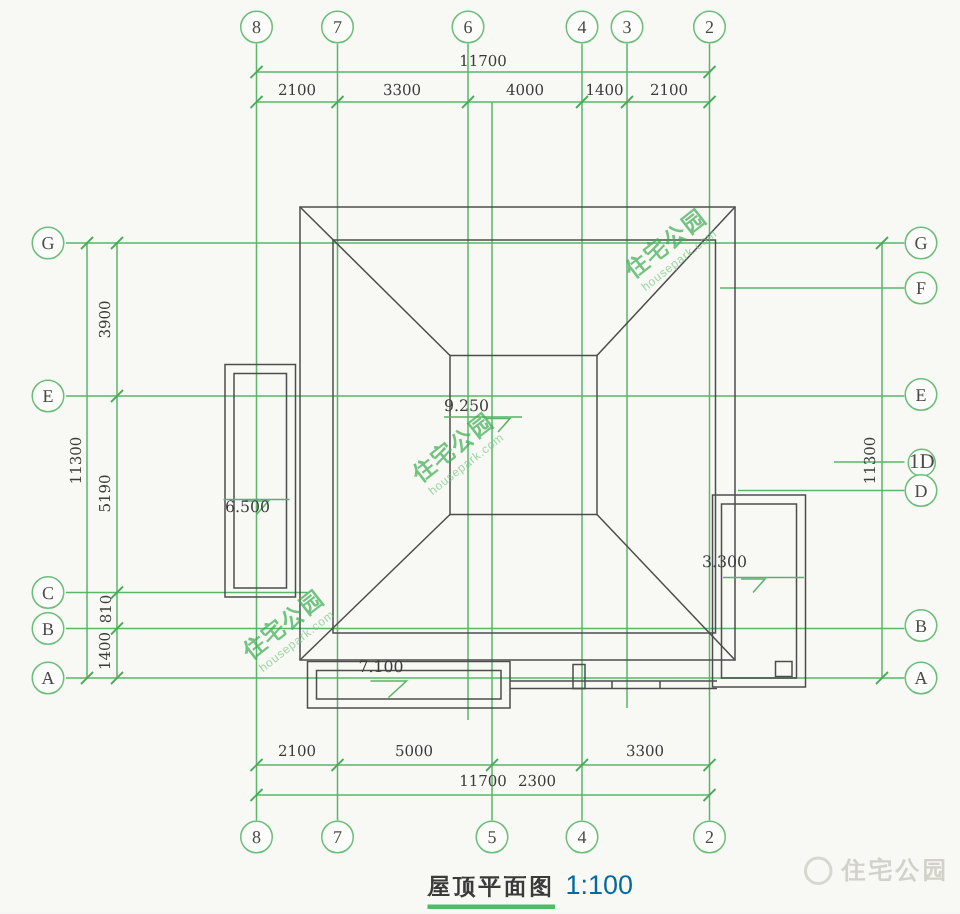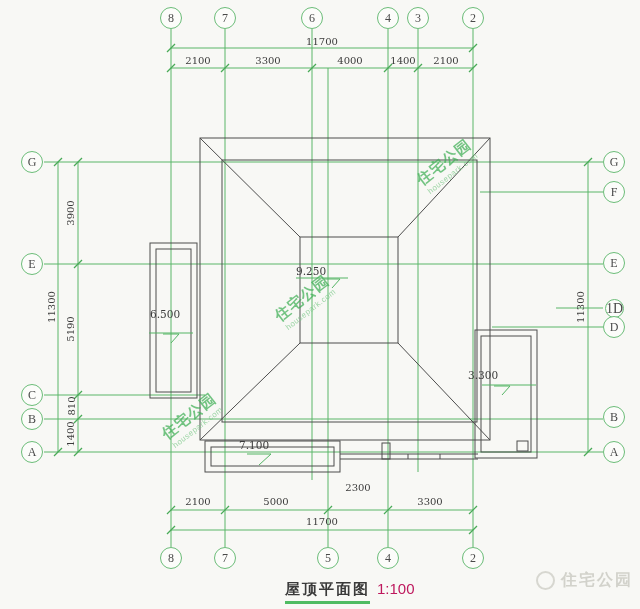--- a/index.html
+++ b/index.html
@@ -33,21 +33,21 @@
     position:absolute;width:104px;text-align:center;transform:rotate(-38deg);
     pointer-events:none;
   }
   .wm-main{display:block;font-size:15px;font-weight:bold;color:rgba(62,174,85,.72);letter-spacing:1px;}
   .wm-sub{display:block;font-size:8px;color:rgba(118,199,132,.7);letter-spacing:.5px;}
   .title{position:absolute;left:285px;top:580px;display:flex;align-items:baseline;}
   .title-name{
     font-size:15px;color:#3a3a3a;letter-spacing:2px;font-weight:bold;
     border-bottom:3px solid #4fbc63;padding-bottom:2px;
   }
-  .title-scale{font-size:15px;color:#be185d;margin-left:7px;}
+  .title-scale{font-size:18px;color:#0369a1;margin-left:7px;}
   .logo{position:absolute;left:536px;top:570px;display:flex;align-items:center;}
   .logo-icon{
     display:inline-block;width:15px;height:15px;border:2px solid #d7d7d0;
     border-radius:50%;margin-right:6px;
   }
   .logo-text{font-size:16px;font-weight:bold;color:#d2d2cb;letter-spacing:2px;}
 </style>
 </head>
 <body>
 
@@ -184,34 +184,34 @@
 
   <div class="dim" style="left:300px;top:36px">11700</div>
   <div class="dim" style="left:176px;top:55px">2100</div>
   <div class="dim" style="left:246px;top:55px">3300</div>
   <div class="dim" style="left:328px;top:55px">4000</div>
   <div class="dim" style="left:381px;top:55px">1400</div>
   <div class="dim" style="left:424px;top:55px">2100</div>
 
   <div class="dim" style="left:176px;top:496px">2100</div>
   <div class="dim" style="left:254px;top:496px">5000</div>
-  <div class="dim" style="left:336px;top:482px">2300</div>
+  <div class="dim" style="left:336px;top:516px">2300</div>
   <div class="dim" style="left:408px;top:496px">3300</div>
   <div class="dim" style="left:300px;top:516px">11700</div>
 
   <div class="dim dimv" style="left:30px;top:301px">11300</div>
   <div class="dim dimv" style="left:49px;top:207px">3900</div>
   <div class="dim dimv" style="left:49px;top:323px">5190</div>
   <div class="dim dimv" style="left:50px;top:400px">810</div>
   <div class="dim dimv" style="left:49px;top:428px">1400</div>
 
   <div class="dim dimv" style="left:559px;top:301px">11300</div>
 
   <div class="elev" style="left:296px;top:265px">9.250</div>
-  <div class="elev" style="left:150px;top:308px">6.500</div>
+  <div class="elev" style="left:150px;top:332px">6.500</div>
   <div class="elev" style="left:468px;top:369px">3.300</div>
   <div class="elev" style="left:239px;top:439px">7.100</div>
 
   <div class="wm" style="left:395px;top:152px">
     <span class="wm-main">住宅公园</span>
     <span class="wm-sub">housepark.com</span>
   </div>
   <div class="wm" style="left:253px;top:288px">
     <span class="wm-main">住宅公园</span>
     <span class="wm-sub">housepark.com</span>

